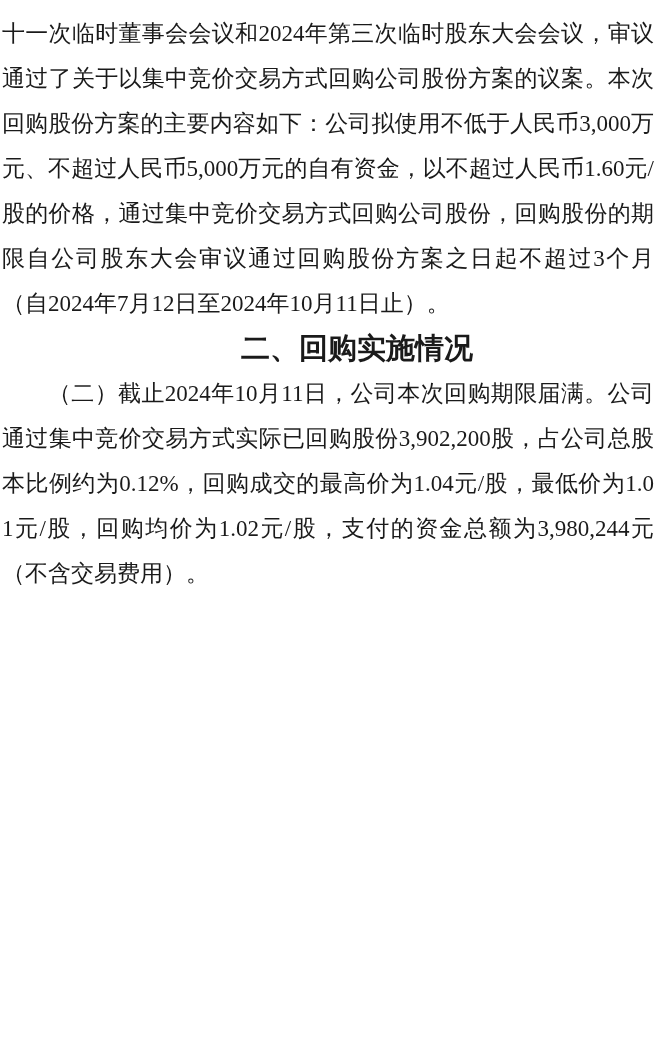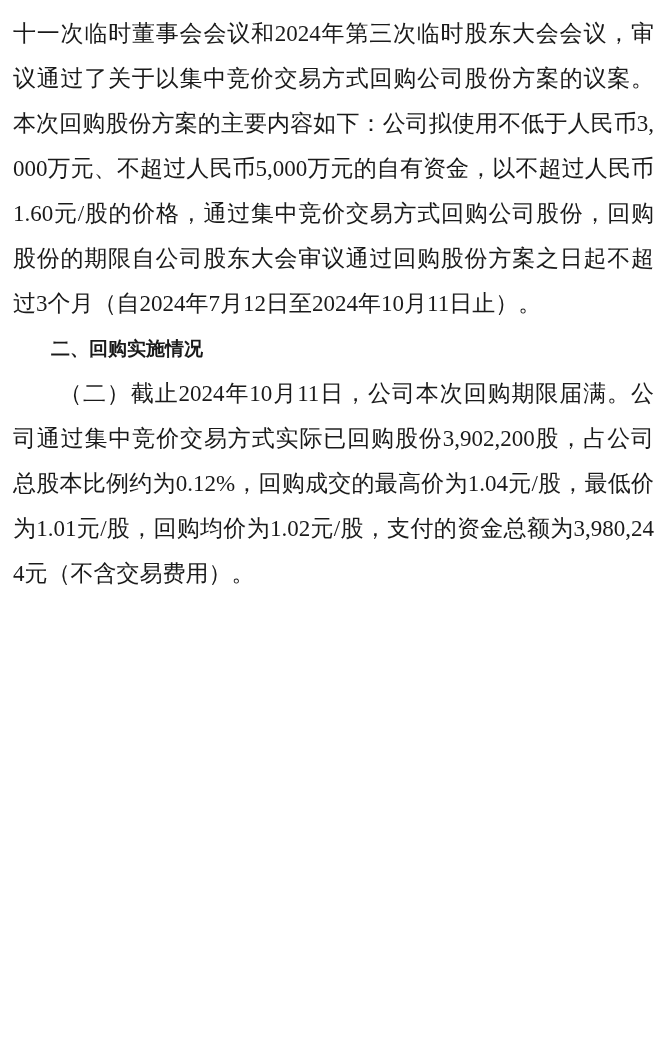--- a/index.html
+++ b/index.html
@@ -12,41 +12,41 @@
     width: 670px;
     height: 1054px;
     overflow: hidden;
     font-family: "Liberation Serif", "DejaVu Serif", serif;
     color: #1a1a1a;
   }
   .page {
     box-sizing: border-box;
     width: 670px;
     height: 1054px;
-    padding: 11px 16px 0 13px;
+    padding: 11px 16px 0 2px;
     background: #ffffff;
   }
   .para {
     margin: 0;
     font-size: 23px;
     line-height: 45px;
     text-align: justify;
     text-justify: inter-character;
     word-break: break-all;
   }
   .para.indent {
     text-indent: 2em;
   }
   .heading {
     margin: 0;
-    font-size: 19px;
+    font-size: 29px;
     line-height: 45px;
     font-weight: 700;
     text-indent: 2em;
-    text-align: left;
+    text-align: center;
   }
 </style>
 </head>
 <body>
 
 <main class="page">
   <p class="para">十一次临时董事会会议和2024年第三次临时股东大会会议，审议通过了关于以集中竞价交易方式回购公司股份方案的议案。本次回购股份方案的主要内容如下：公司拟使用不低于人民币3,000万元、不超过人民币5,000万元的自有资金，以不超过人民币1.60元/股的价格，通过集中竞价交易方式回购公司股份，回购股份的期限自公司股东大会审议通过回购股份方案之日起不超过3个月（自2024年7月12日至2024年10月11日止）。</p>
 
 
   <h2 class="heading">二、回购实施情况</h2>

